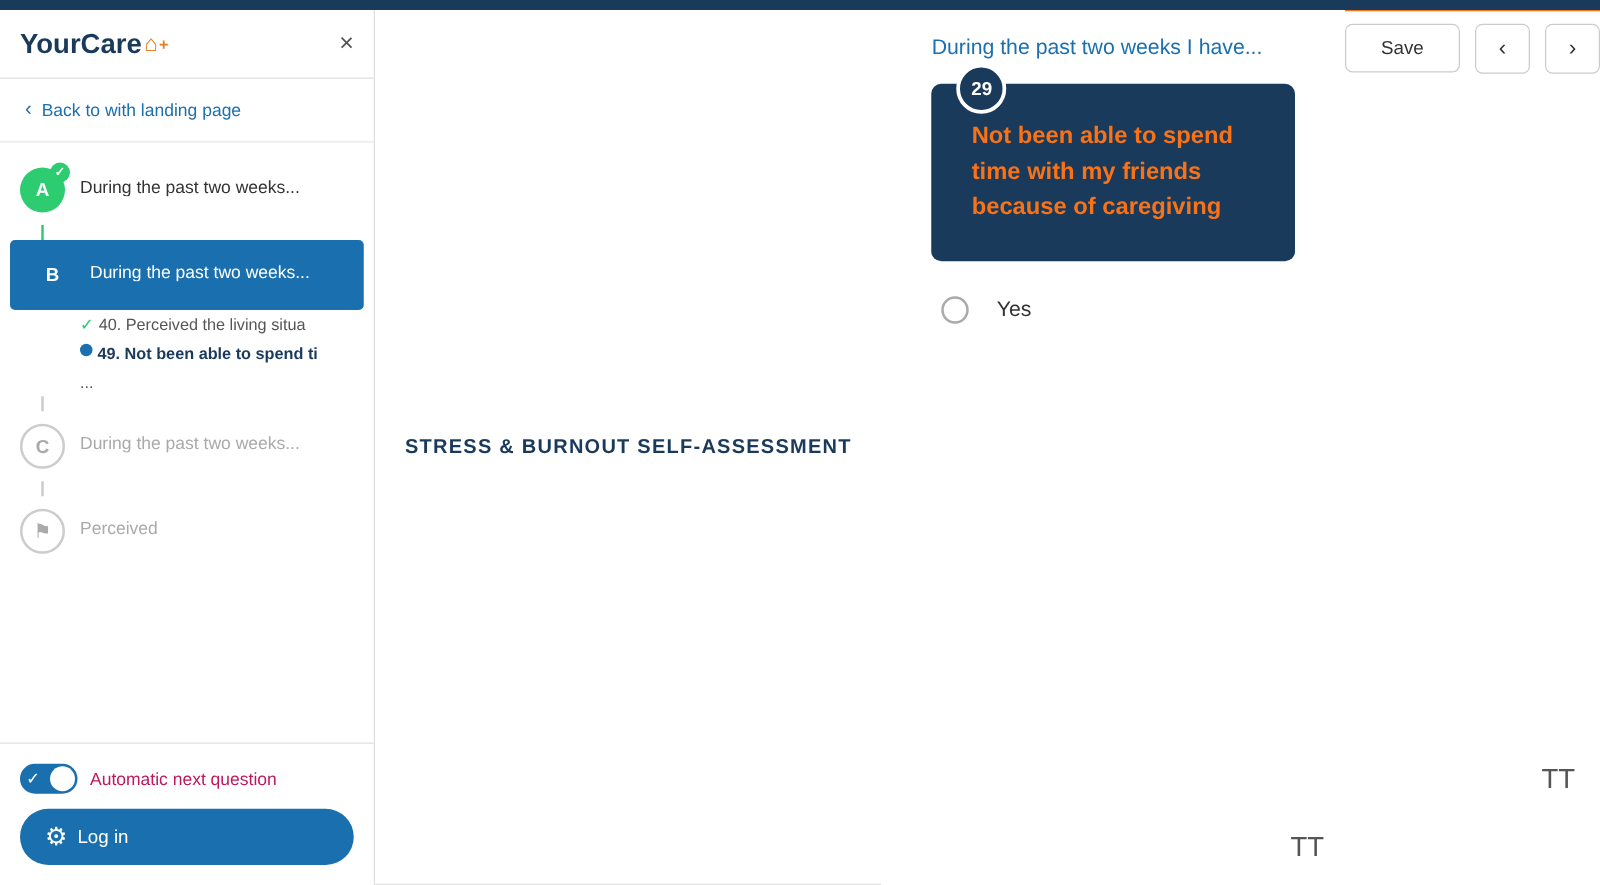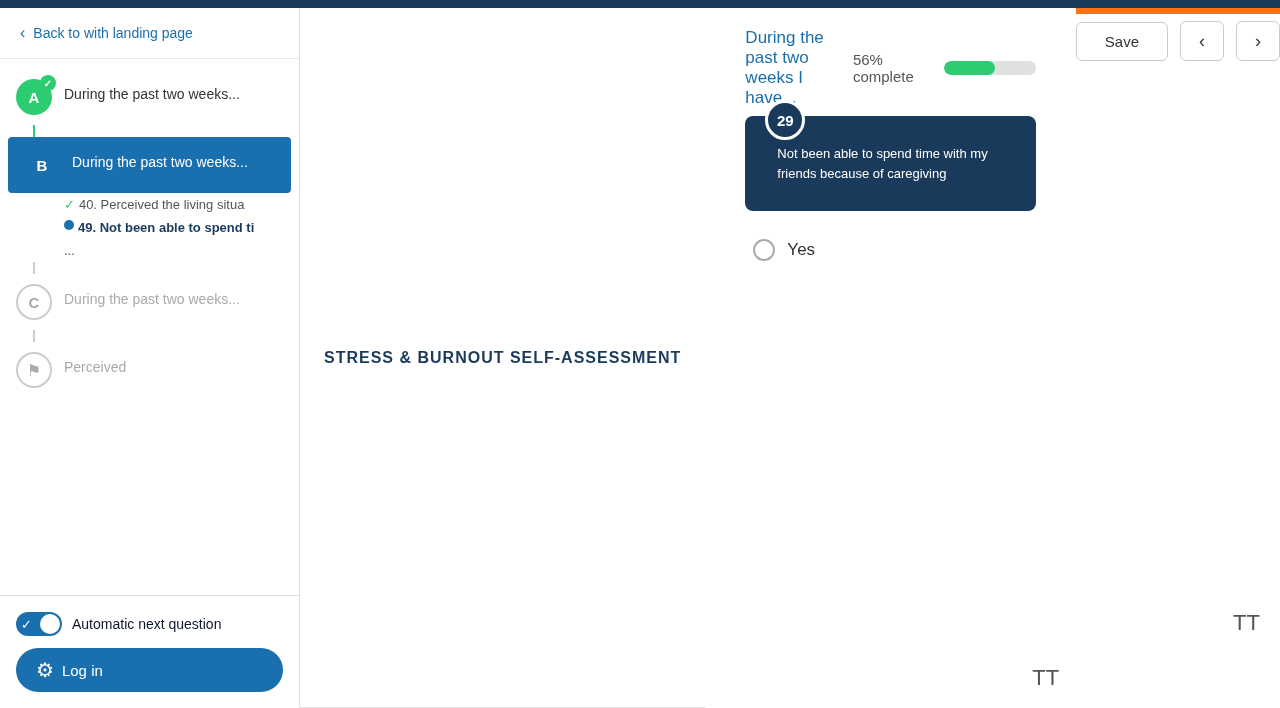--- a/index.html
+++ b/index.html
@@ -249,21 +249,21 @@
       position: absolute;
       left: 5px;
       top: 50%;
       transform: translateY(-50%);
       color: #fff;
       font-size: 13px;
     }
 
     .toggle-label {
       font-size: 14px;
-      color: #0f172a;
+      color: #be185d;
     }
 
     .log-in-btn {
       display: flex;
       align-items: center;
       background: #1a6faf;
       color: #fff;
       border: none;
       border-radius: 25px;
       padding: 10px 20px;
@@ -305,21 +305,21 @@
     .question-area {
       flex: 1;
       padding: 20px 40px;
       overflow-y: auto;
     }
 
     .question-header {
       display: flex;
       align-items: center;
       justify-content: space-between;
-      margin-bottom: 8px;
+      margin-bottom: 19px;
     }
 
     .question-context {
       font-size: 17px;
       color: #1a6faf;
       font-weight: 500;
     }
 
     .progress-area {
       display: flex;
@@ -368,58 +368,58 @@
       border: 3px solid #fff;
       display: flex;
       align-items: center;
       justify-content: center;
       color: #fff;
       font-size: 15px;
       font-weight: bold;
     }
 
     .question-text {
-      color: #ffffff;
-      font-size: 13px;
-      font-weight: 400;
+      color: #f97316;
+      font-size: 19px;
+      font-weight: 700;
       line-height: 1.5;
     }
 
     .answer-options {
       display: flex;
       flex-direction: column;
       gap: 16px;
       padding-left: 8px;
     }
 
     .answer-option {
       display: flex;
       align-items: center;
-      gap: 12px;
+      gap: 22px;
       cursor: pointer;
     }
 
     .radio-btn {
       width: 22px;
       height: 22px;
       border-radius: 50%;
       border: 2px solid #aaa;
       background: #fff;
       flex-shrink: 0;
     }
 
     .answer-label {
       font-size: 17px;
       color: #333;
     }
 
     
     .bottom-bar {
       height: 60px;
-      border-top: 6px solid #f97316;
+      border-top: 1px solid #f97316;
       display: flex;
       align-items: center;
       justify-content: center;
       gap: 12px;
       background: #fff;
     }
 
     .btn-save {
       padding: 10px 28px;
       background: #fff;
@@ -464,20 +464,28 @@
   </style>
 </head>
 <body>
 
 <div class="top-bar"></div>
 
 <div class="main-layout">
 
   <div class="sidebar">
 
+    <div class="sidebar-header">
+      <div class="logo-area">
+        <span class="logo-text">YourCare</span>
+        <span class="logo-icon">⌂</span>
+        <span style="color:#e67e22; font-size:13px; font-weight:bold; margin-left:1px;">+</span>
+      </div>
+      <button class="close-btn">×</button>
+    </div>
 
     <a class="back-link">
       <span class="chevron">‹</span>
       <span>Back to with landing page</span>
     </a>
 
     <div class="sidebar-nav">
 
       <div class="nav-item">
         <div class="nav-circle completed">
@@ -548,29 +556,20 @@
   <div class="main-content">
 
     <div class="content-header">
       <span class="assessment-title">STRESS &amp; BURNOUT SELF-ASSESSMENT</span>
     </div>
 
     <div class="question-area">
 
       <div class="question-header">
         <span class="question-context">During the past two weeks I have...</span>
-        <div class="progress-area">
-          <span class="progress-text">
-            <span>56%</span>
-            <span>complete</span>
-          </span>
-          <div class="progress-bar-outer">
-            <div class="progress-bar-inner" style="width:56%"></div>
-          </div>
-        </div>
       </div>
 
       <div class="question-card">
         <div class="question-number-badge">29</div>
         <span class="question-text">Not been able to spend time with my friends because of caregiving</span>
       </div>
 
       <div class="answer-options">
         <label class="answer-option">
           <div class="radio-btn"></div>

